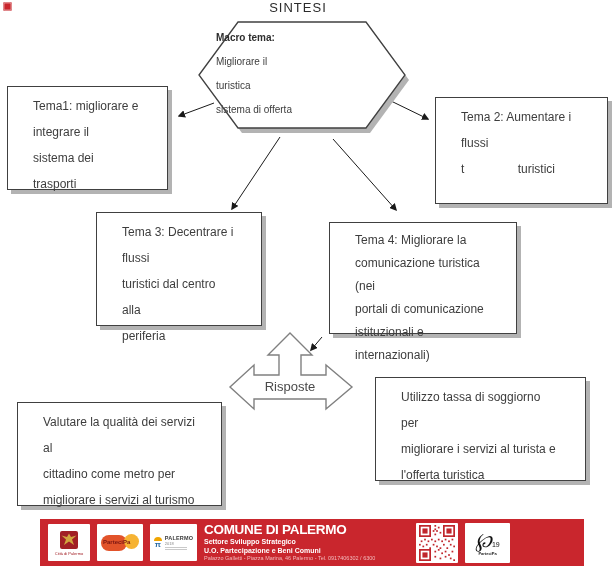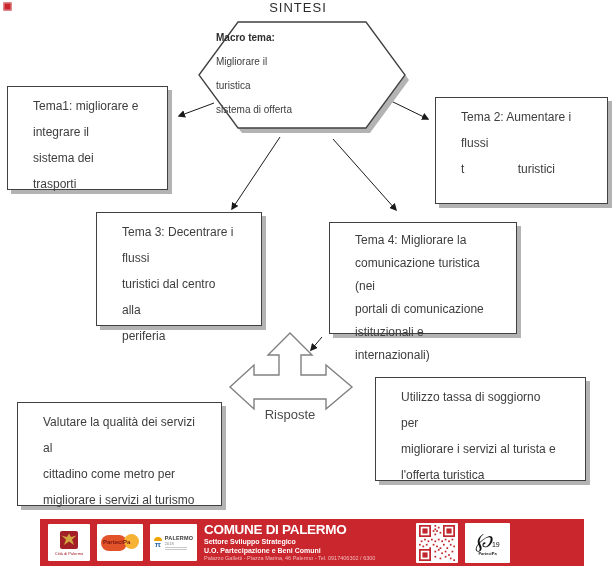--- a/index.html
+++ b/index.html
@@ -18,21 +18,21 @@
     color:#3d3d3d;
   }
   .box.tight{line-height:23px;}
   .hex-text{
     position:absolute;left:216px;top:26px;width:172px;
     font-size:10px;line-height:24px;color:#3d3d3d;
   }
   .hex-text .hd{font-weight:bold;color:#2e2e2e;}
   .risposte-label{
     position:absolute;left:240px;top:379px;width:100px;text-align:center;
-    font-size:13px;color:#4a4a4a;margin-top:28px;
+    font-size:13px;color:#4a4a4a;
   }
   svg.abs{position:absolute;pointer-events:none;}
   
   .banner{
     position:absolute;left:40px;top:519px;width:544px;height:47px;
     background:#c9262d;display:flex;align-items:center;box-sizing:border-box;
     padding-left:8px;
   }
   .tile{
     background:#fff;border-radius:1px;margin-right:7px;flex:0 0 auto;

